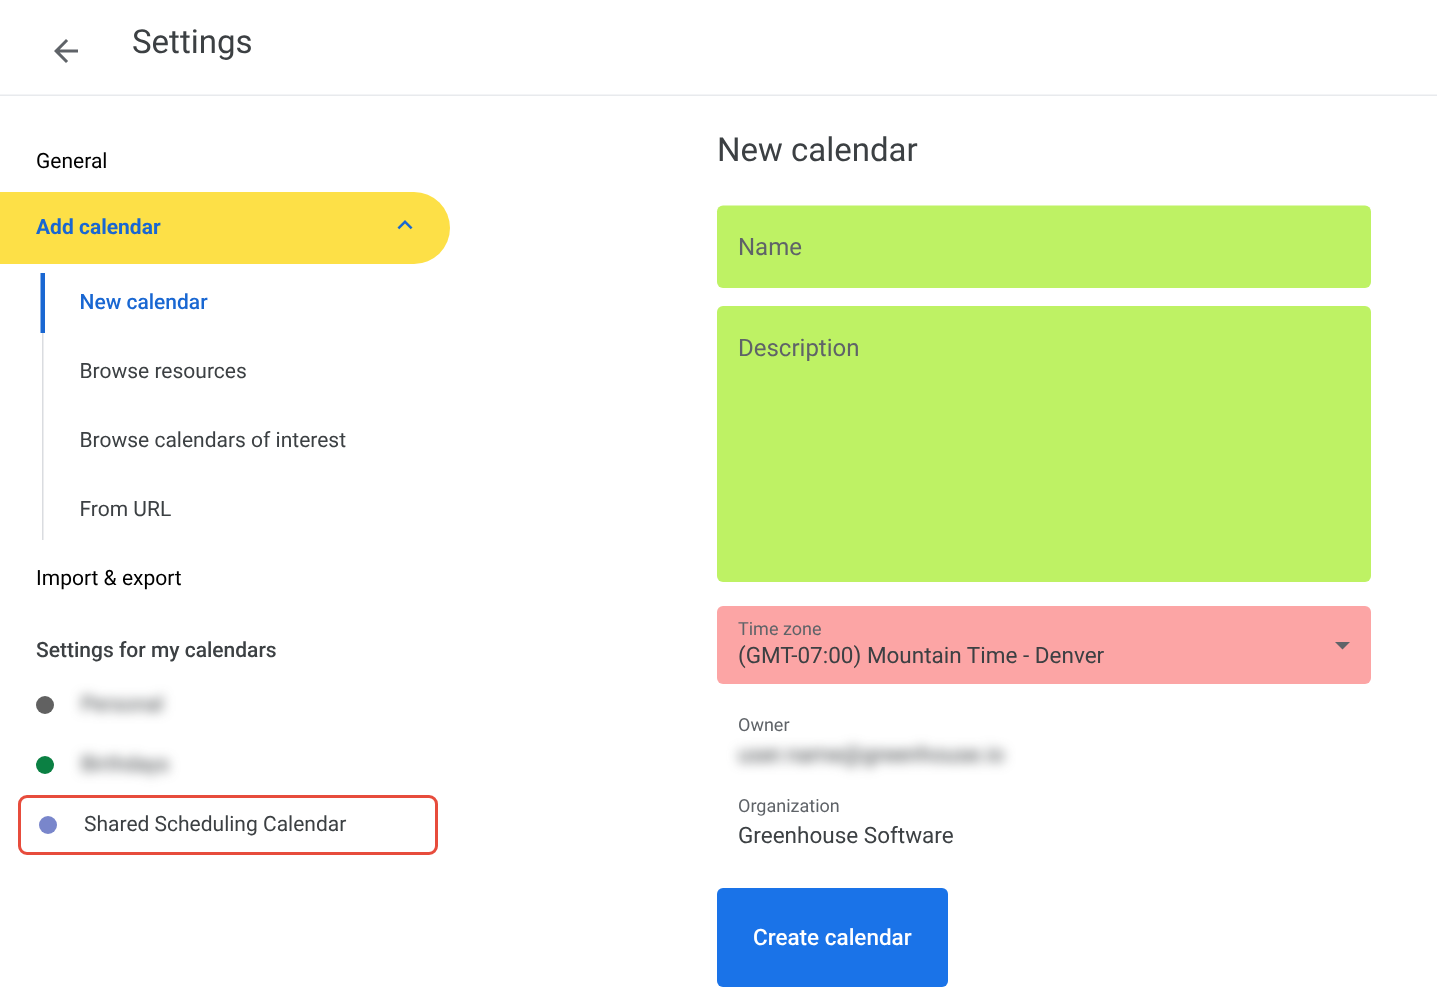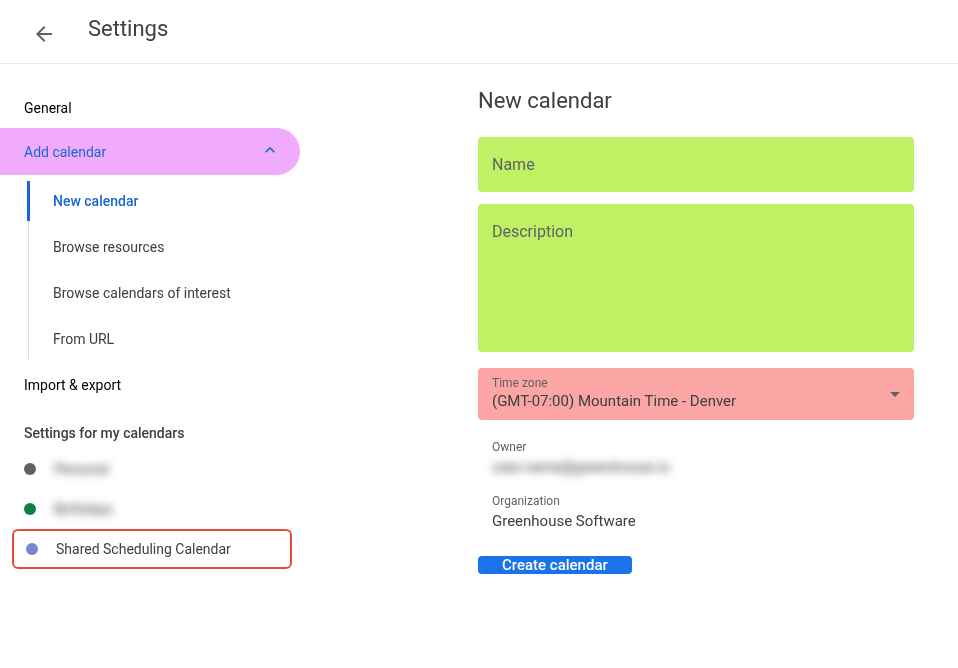--- a/index.html
+++ b/index.html
@@ -55,23 +55,23 @@
       cursor: pointer;
     }
     .sidebar-item.expandable {
       display: flex;
       align-items: center;
       justify-content: space-between;
       border-radius: 0 24px 24px 0;
       padding-right: 20px;
     }
     .sidebar-item.active-parent {
-      background: #f0abfc;
+      background: #fde047;
       color: #1967d2;
-      font-weight: 400;
+      font-weight: 700;
     }
     .chevron-icon svg {
       width: 20px;
       height: 20px;
       fill: #1967d2;
     }
     .sub-items {
       border-left: 1px solid #dadce0;
       margin-left: 28px;
       margin-top: 4px;
@@ -139,21 +139,21 @@
       font-size: 16px;
       color: #5f6368;
       width: 100%;
       margin-bottom: 12px;
       font-family: inherit;
     }
     .input-field::placeholder {
       color: #5f6368;
     }
     textarea.input-field {
-      height: 148px;
+      height: 184px;
       resize: none;
     }
     .select-field {
       background: #fca5a5;
       border-radius: 4px;
       padding: 8px 14px 10px 14px;
       margin-bottom: 20px;
       position: relative;
       cursor: pointer;
     }
@@ -187,21 +187,21 @@
       font-size: 15px;
       color: #3c4043;
       margin-bottom: 18px;
       padding-left: 14px;
     }
     .create-btn {
       background: #1a73e8;
       color: #fff;
       border: none;
       border-radius: 4px;
-      padding: 0 24px;
+      padding: 24px 24px;
       font-size: 15px;
       font-weight: 500;
       cursor: pointer;
       font-family: inherit;
       margin-top: 8px;
     }
   </style>
 </head>
 <body>
 

